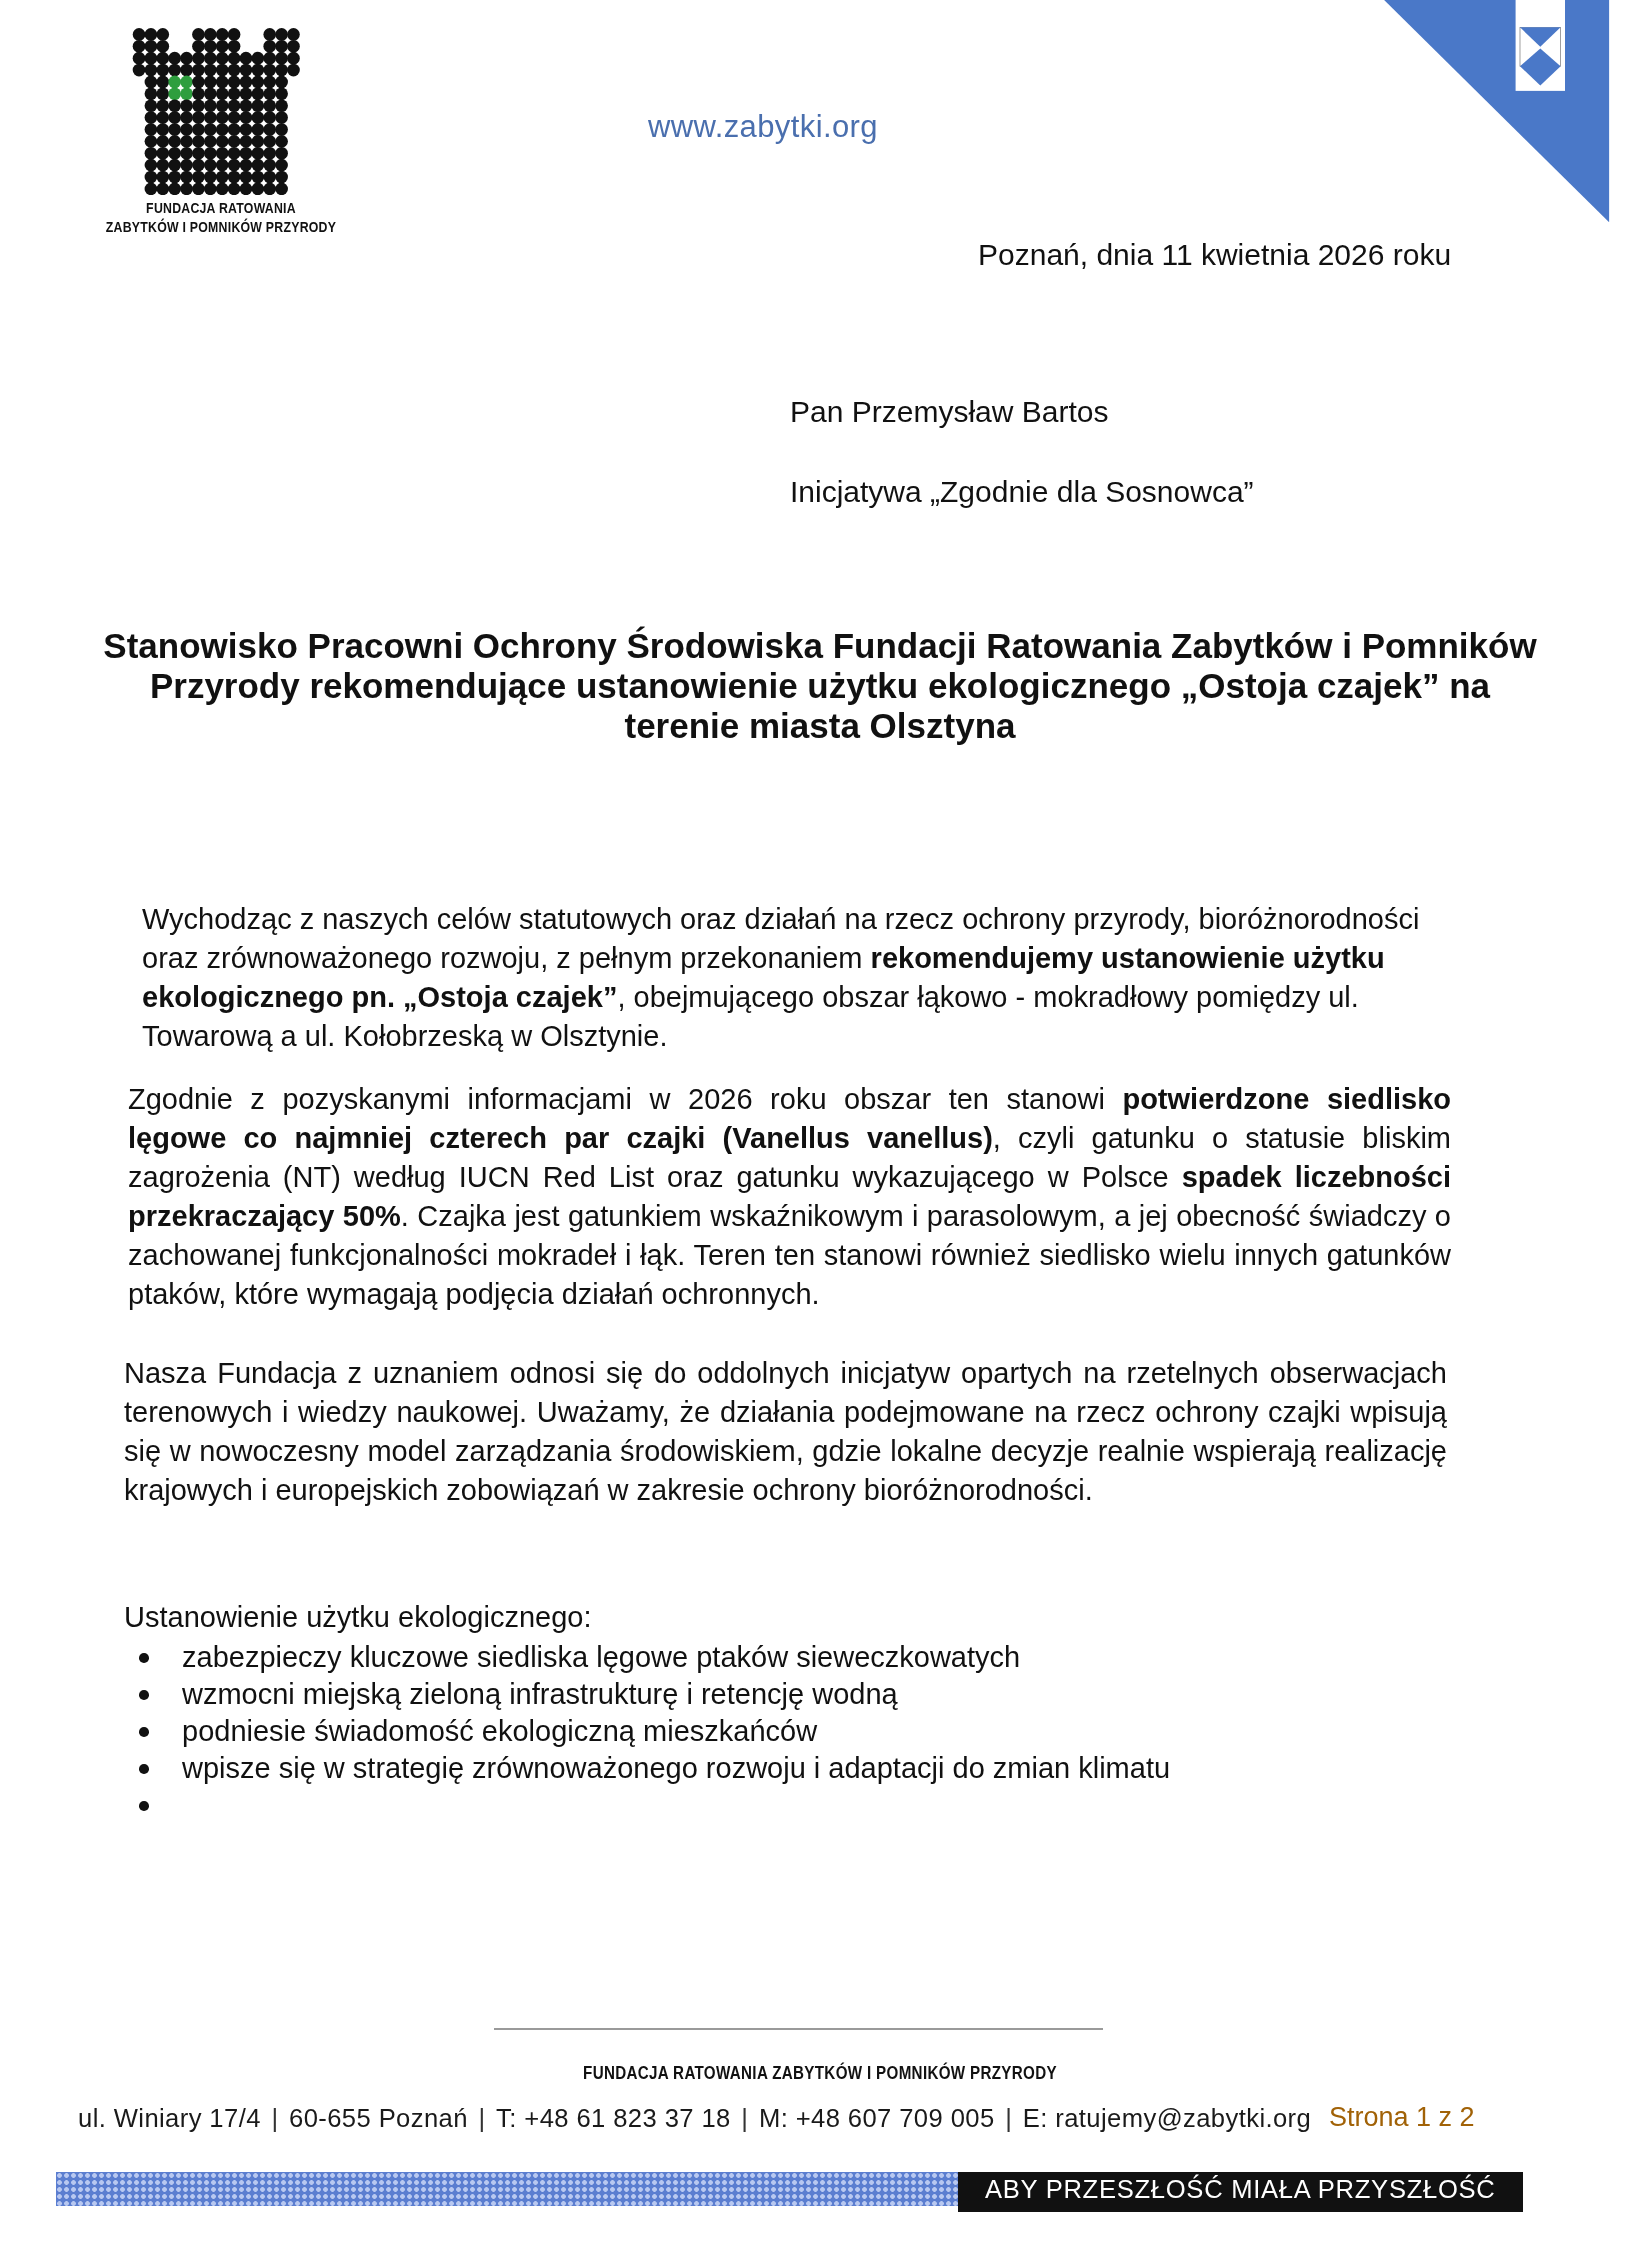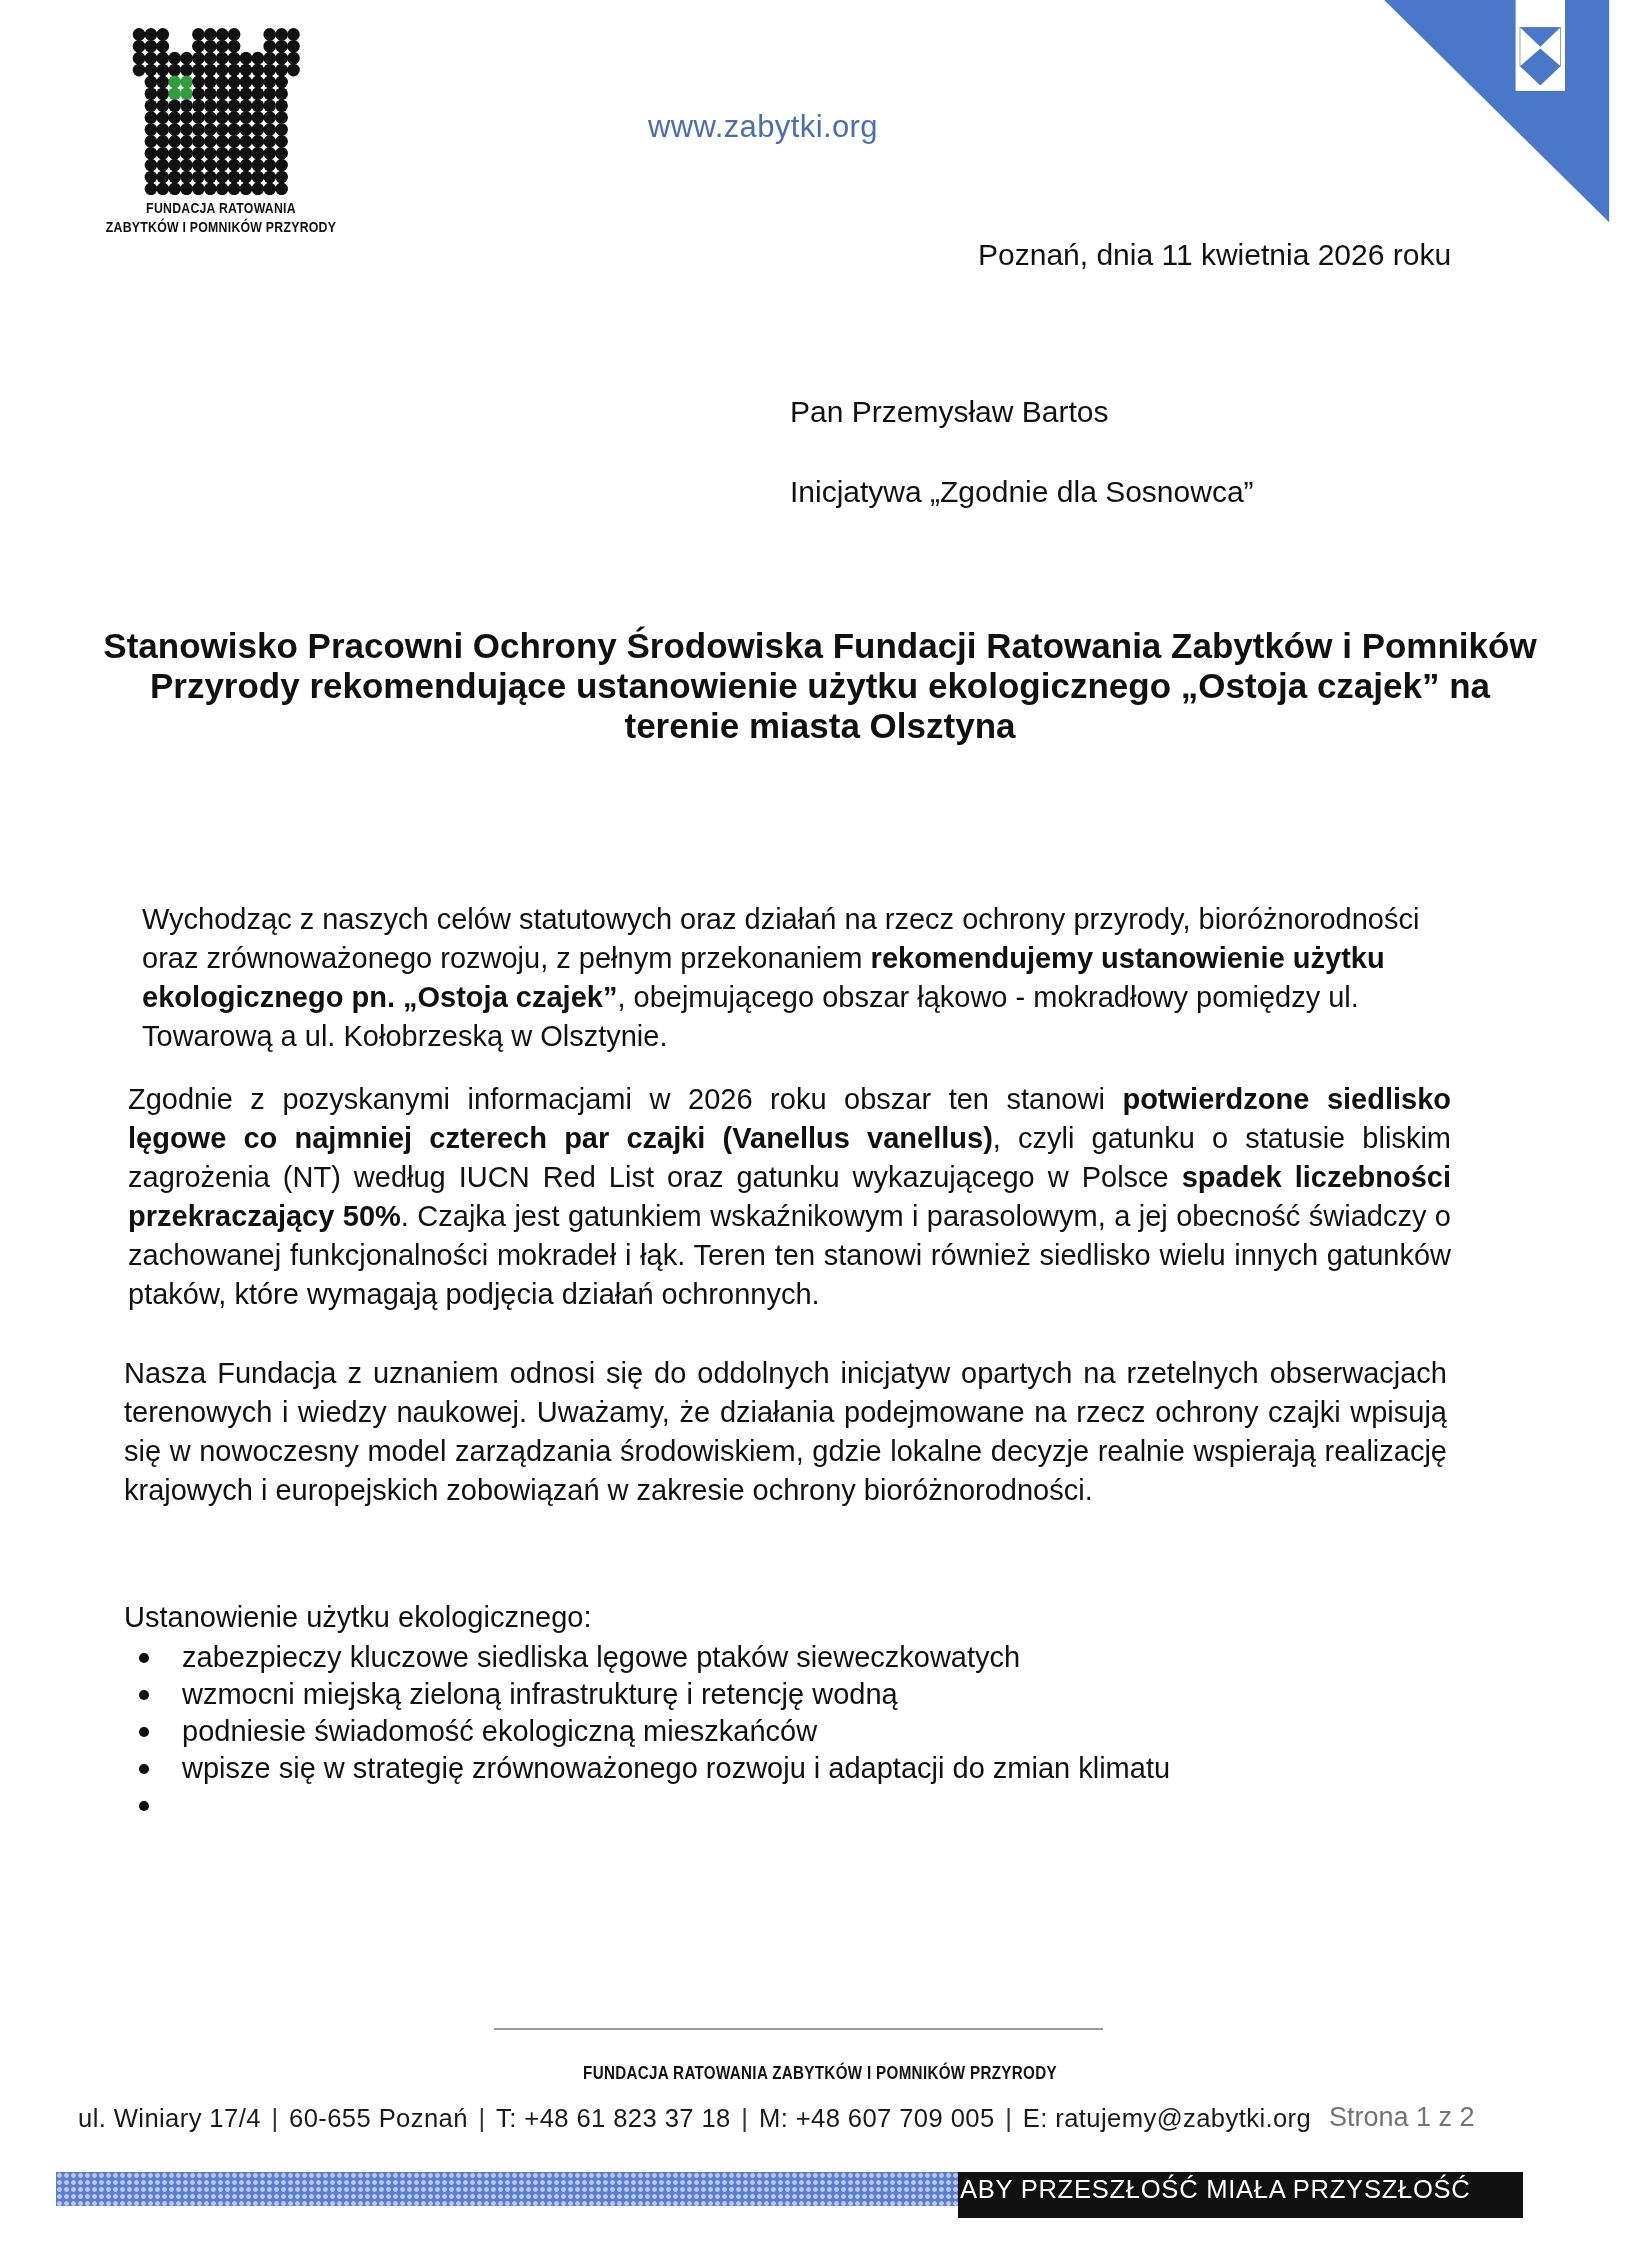--- a/index.html
+++ b/index.html
@@ -34,28 +34,28 @@
   #bullets { left:124px; top:1639px; margin:0; padding:0; list-style:none; font-size:29px; }
   #bullets li { position:relative; padding-left:58px; height:37px; line-height:37px; }
   #bullets li .dot { position:absolute; left:15px; top:14px; width:9.7px; height:9.7px; border-radius:50%; background:#111; }
 
   
   #footer-rule { left:494px; top:2028px; width:609px; height:1.8px; background:#9a9a9a; }
   #footer-org { left:335px; top:2062px; width:970px; text-align:center; font-weight:bold; font-size:18.5px;
      transform:scaleX(0.82); transform-origin:center; letter-spacing:0.4px; }
   #footer-contacts { left:78px; top:2104px; font-size:25.6px; color:#1a1a1a; white-space:nowrap; letter-spacing:0.4px; }
   #footer-contacts .sep { margin:0 10.6px; color:#333; }
-  #page-number { left:1329px; top:2102px; font-size:27px; color:#737373; }
+  #page-number { left:1329px; top:2102px; font-size:27px; color:#a16207; }
 
   #band { left:56px; top:2172px; width:918px; height:34px;
     background-color:#5b7ed0;
     background-image: radial-gradient(circle, #b8c8f0 2.1px, transparent 2.5px);
     background-size:7px 7px; }
-  #motto-bar { left:958px; top:2172px; width:565px; height:46px; background:#111; color:#fff;
-    font-size:25.6px; line-height:34px; padding-left:2px; box-sizing:border-box; letter-spacing:0.7px; }
+  #motto-bar { left:958px; top:2172px; width:565px; height:40px; background:#111; color:#fff;
+    font-size:25.6px; line-height:34px; padding-left:27px; box-sizing:border-box; letter-spacing:0.7px; }
 </style>
 </head>
 <body>
 
 <svg id="logo" class="abs" viewBox="0 0 200 190">
     <circle cx="8" cy="8" r="7.2" fill="#111"></circle>
     <circle cx="21.5" cy="8" r="7.2" fill="#111"></circle>
     <circle cx="35" cy="8" r="7.2" fill="#111"></circle>
     <circle cx="75.5" cy="8" r="7.2" fill="#111"></circle>
     <circle cx="89" cy="8" r="7.2" fill="#111"></circle>

